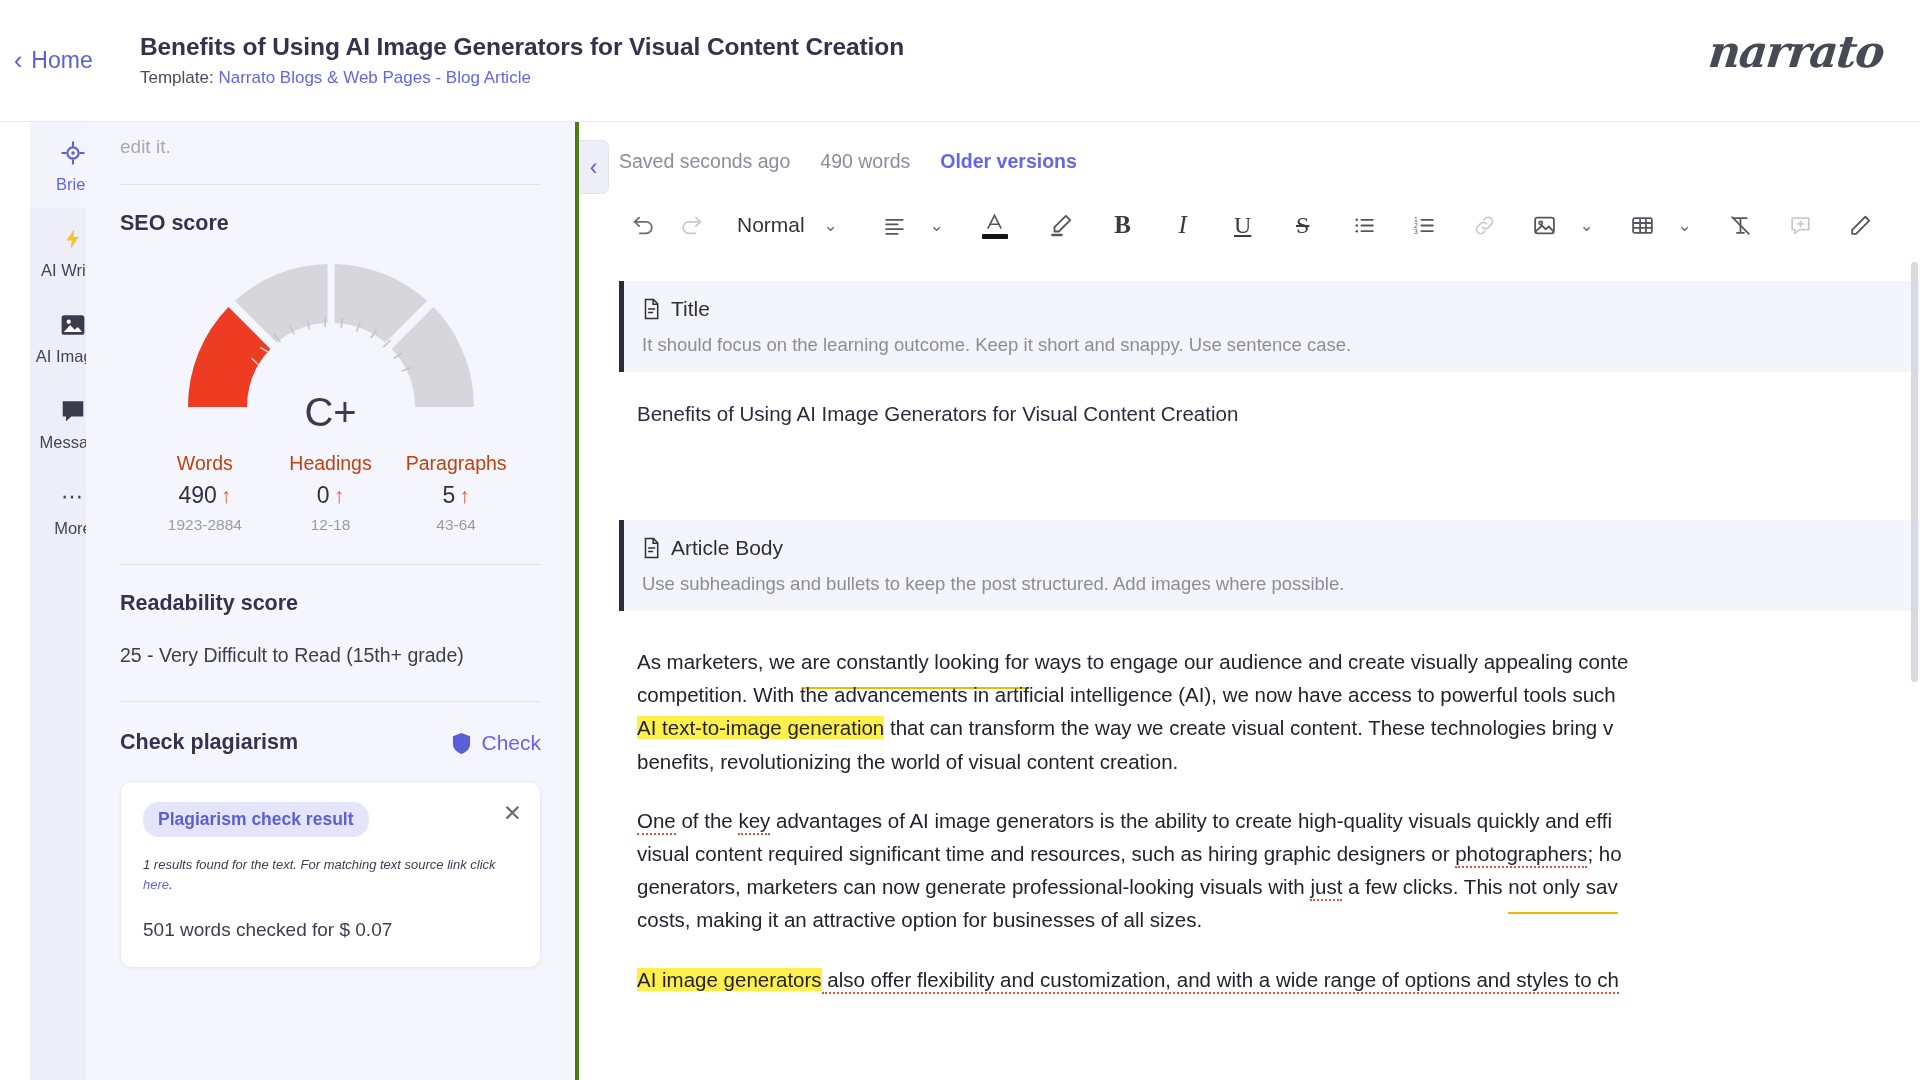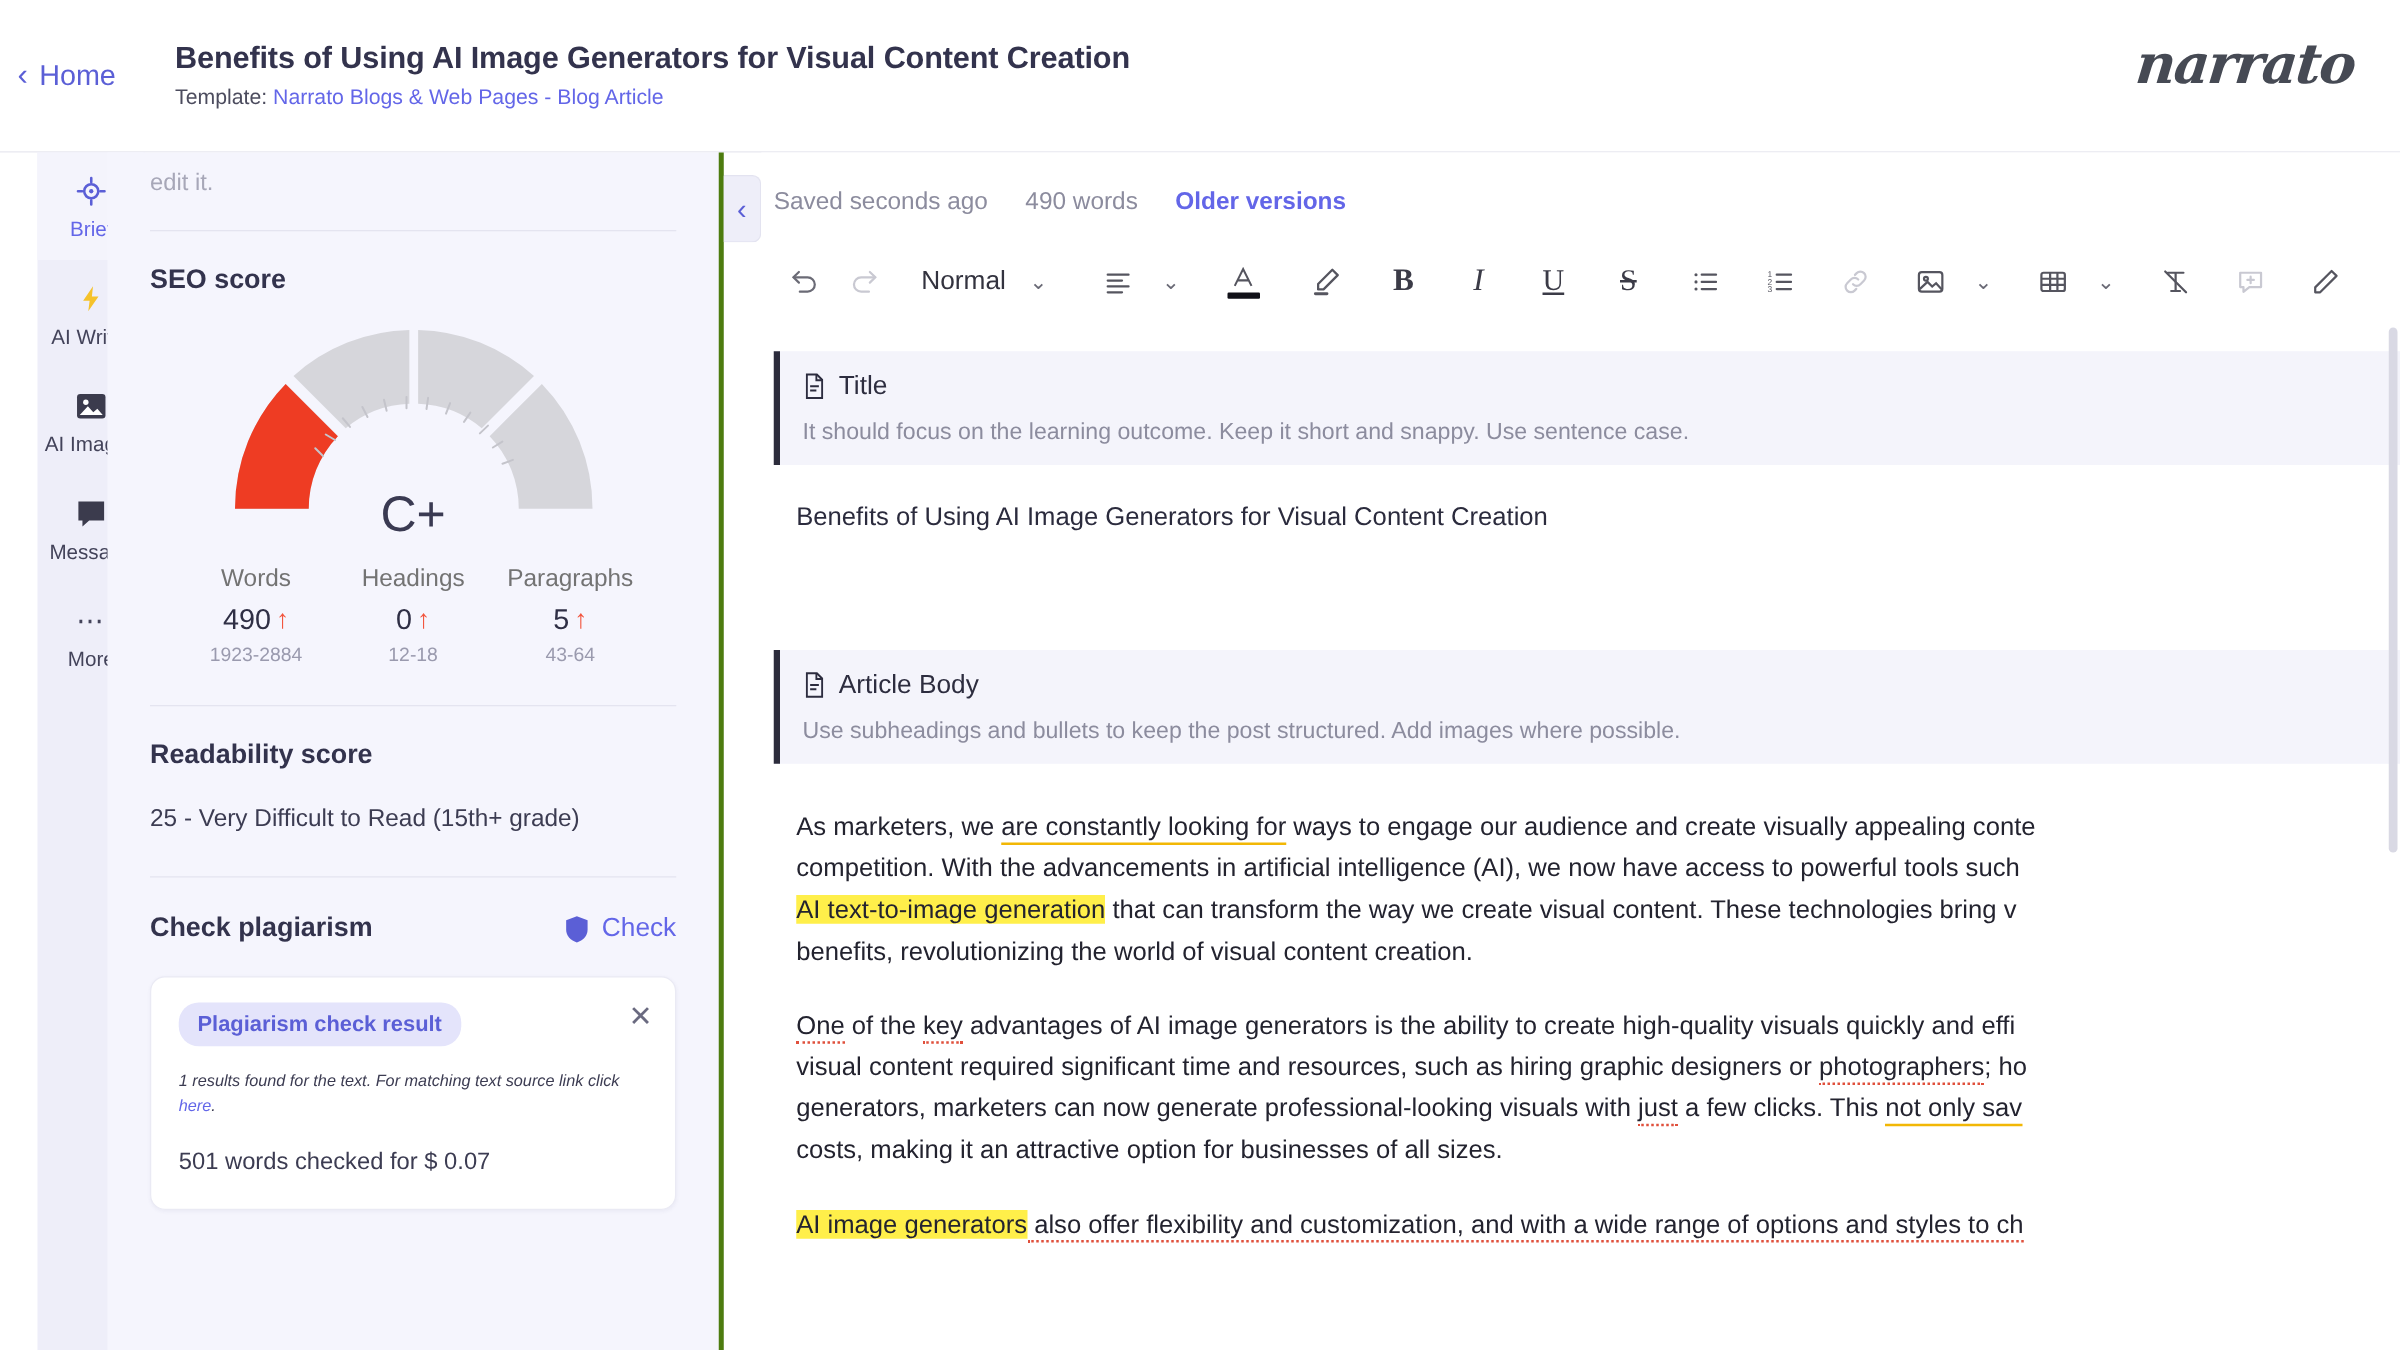--- a/index.html
+++ b/index.html
@@ -72,21 +72,21 @@
   
   .gauge-wrap { position: relative; width: 100%; height: 232px; margin-top: 6px; }
   .gauge-svg { position: absolute; left: 50%; transform: translateX(-50%); top: 0; }
   .gauge-grade {
     position: absolute; left: 50%; transform: translateX(-50%);
     top: 148px; font-size: 40px; color: #3a3a52; font-weight: 400;
   }
 
   .stats { display: flex; justify-content: space-between; padding: 0 22px; margin-top: -22px; }
   .stat { text-align: center; flex: 1; }
-  .stat-label { font-size: 19.5px; color: #737373; }
+  .stat-label { font-size: 19.5px; color: #c2410c; }
   .stat-val { font-size: 23px; color: #2f2f45; margin-top: 7px; display: flex; align-items: center; justify-content: center; gap: 4px; }
   .arrow-up { color: #f2543d; font-size: 21px; line-height: 1; }
   .stat-range { font-size: 15.5px; color: #9a9aae; margin-top: 7px; }
 
   .readability-val { font-size: 19.5px; color: #3c3c52; margin-top: 28px; }
 
   .plag-head { display: flex; align-items: center; justify-content: space-between; }
   .check-btn { display: flex; align-items: flex-end; gap: 9px; color: #6366e8; font-size: 21px; cursor: pointer; }
 
   .plag-card {
@@ -134,21 +134,21 @@
     margin: 34px 0 0 10px; border-left: 5px solid #2c2c3c; background: #f4f4fb;
     padding: 16px 20px 16px 18px;
   }
   .block-head { display: flex; align-items: center; gap: 10px; font-size: 21px; color: #2d2d3f; }
   .block-hint { font-size: 18.5px; color: #8c8c9e; margin-top: 13px; white-space: nowrap; }
   .block-body { margin: 30px 0 0 28px; font-size: 20.5px; color: #2b2b3d; }
 
   .para { margin: 0 0 0 28px; font-size: 20.5px; color: #23232f; line-height: 1.62; white-space: nowrap; }
   .para + .para { margin-top: 26px; }
   .hl { background: #ffef4a; }
-  .uline { border-bottom: 2.5px solid #f2b705; padding-bottom: 1px; }
+  .uline { border-bottom: 2.5px solid #f2b705; padding-bottom: 14px; }
   .rline { border-bottom: 2.5px dotted #e0503c; padding-bottom: 1px; }
 
   
   .vscroll {
     position: absolute; right: 2px; top: 140px; width: 7px; height: 420px;
     background: #d9d9e4; border-radius: 4px;
   }
 </style>
 </head>
 <body>

